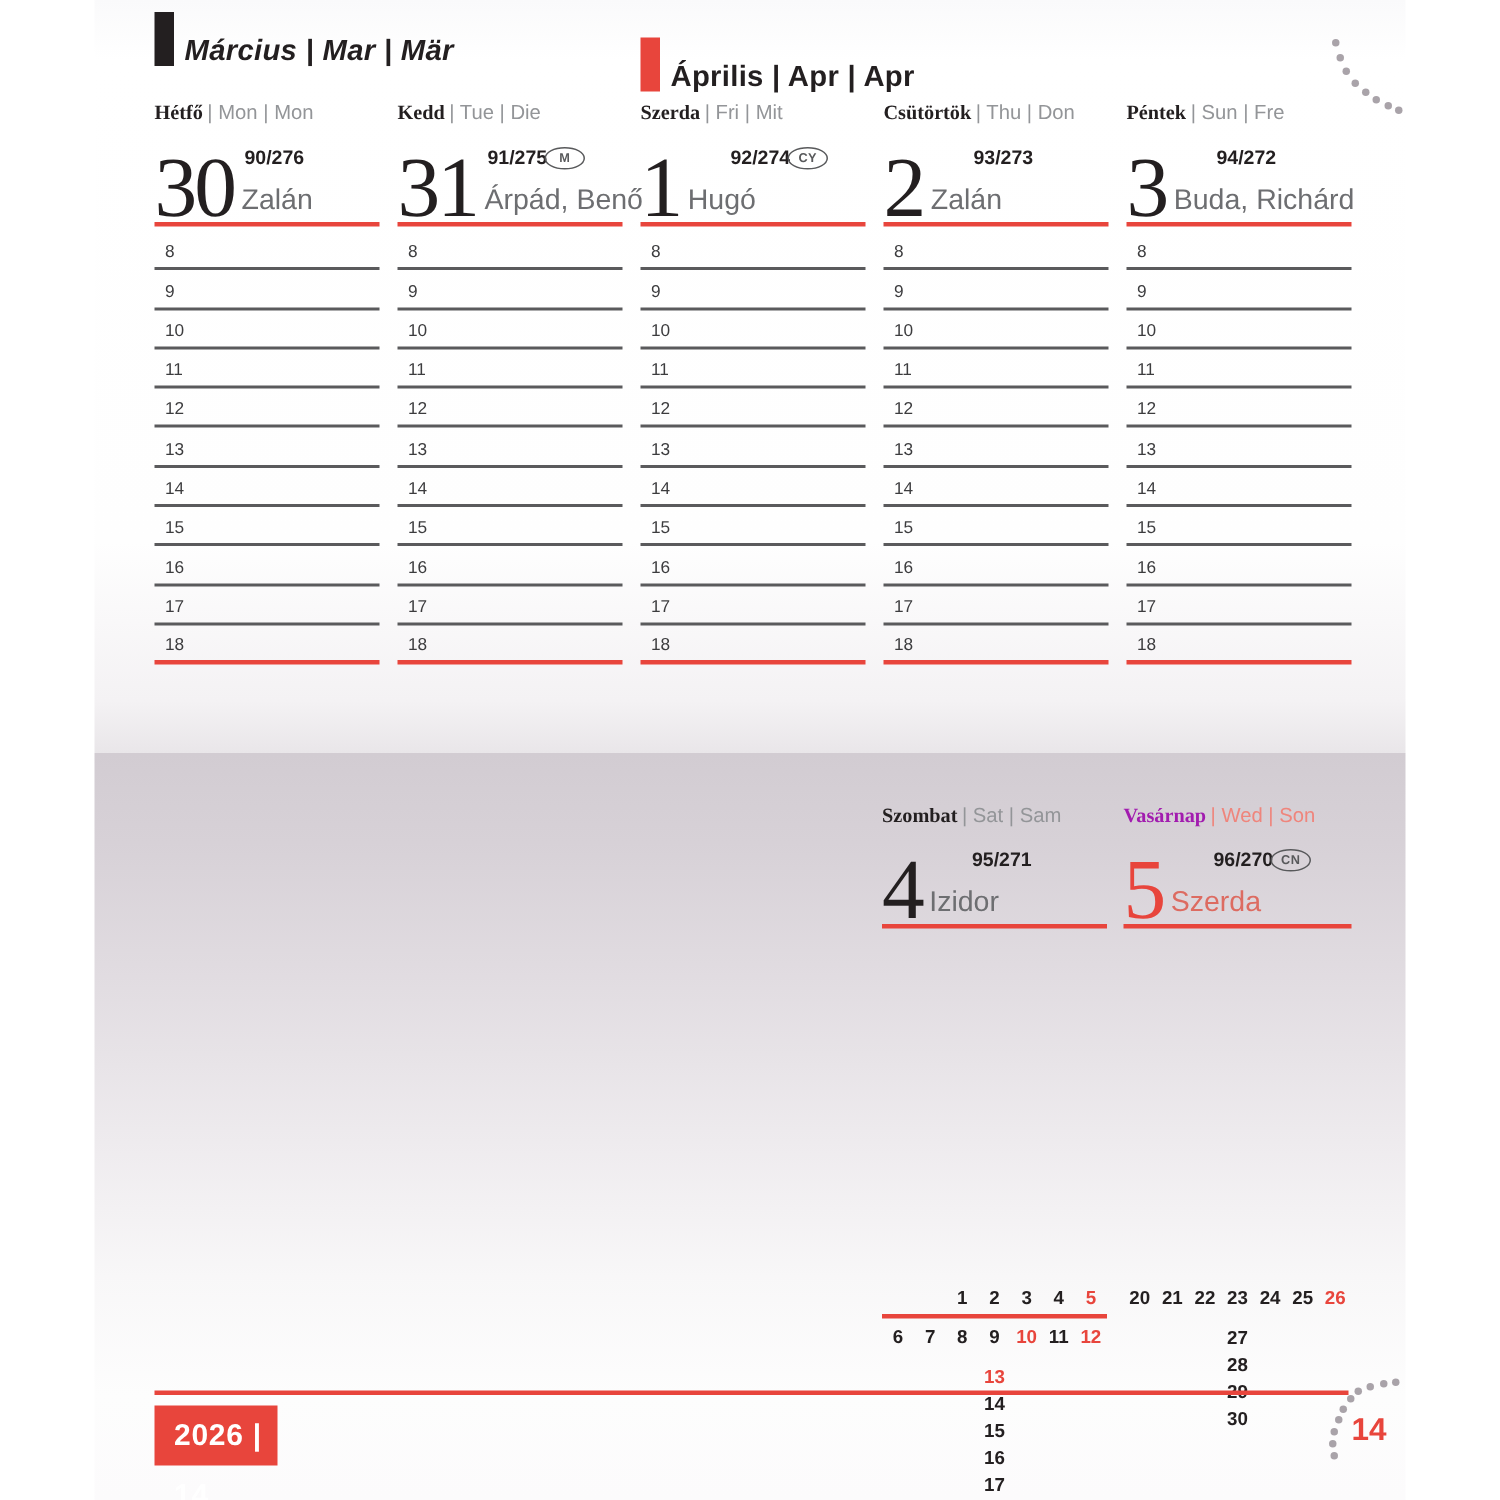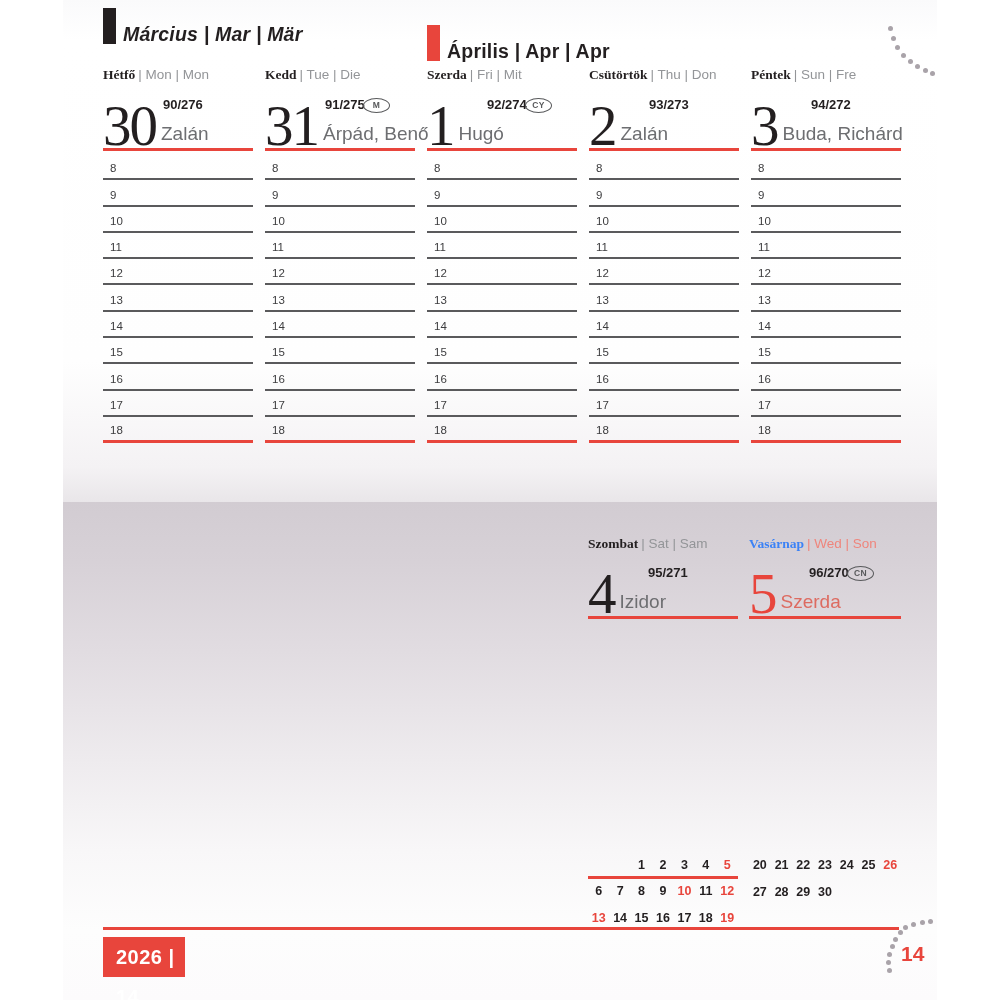--- a/index.html
+++ b/index.html
@@ -39,29 +39,29 @@
                 color:#58595b; text-align:center; line-height:12.5px; letter-spacing:0.3px; }
   .hours { position:absolute; top:154px; left:0; width:150px; }
   .hr { position:relative; height:26.3px; border-bottom:2px solid #5a5a5c; }
   .hr:last-child { border-bottom:3px solid #e8453c; }
   .hr span { position:absolute; left:7px; bottom:4px; font-size:11.5px; color:#3c3c3e; }
 
   
   .wcol { position:absolute; width:150px; }
   .wcol .wk-head { top:0; }
   .wcol .day-block { top:26px; }
-  .red-col .wk-hu { color:#3b82f6; }
+  .red-col .wk-hu { color:#a21caf; }
   .red-col .wk-intl { color:#ef857c; }
   .red-col .day-num { color:#e8453c; }
   .red-col .day-name { color:#dd6b61; }
 
   
   .mini { position:absolute; top:856px; width:150px; }
   .mini-row { display:flex; height:18px; }
-  .mini-row + .mini-row { margin-top:8.5px; }
+  .mini-row + .mini-row { margin-top:8.5px;flex-direction:column; }
   .mini-cell { flex:1; text-align:center; font-size:12.5px; font-weight:700; color:#231f20; line-height:18px; }
   .mini-cell.red { color:#e8453c; }
   .mini-divider { height:2.5px; background:#e8453c; margin-top:2px; margin-bottom:3.5px; }
   .mini .mini-row.after-div { margin-top:0; }
 
   .long-red-line { position:absolute; left:103px; top:927px; width:796px; height:2.5px; background:#e8453c; }
 
   
   .year-badge { position:absolute; left:103px; top:937px; width:82px; height:40px; background:#e8453c;
                 color:#ffffff; font-size:20px; font-weight:700; line-height:40px; padding-left:13px;

